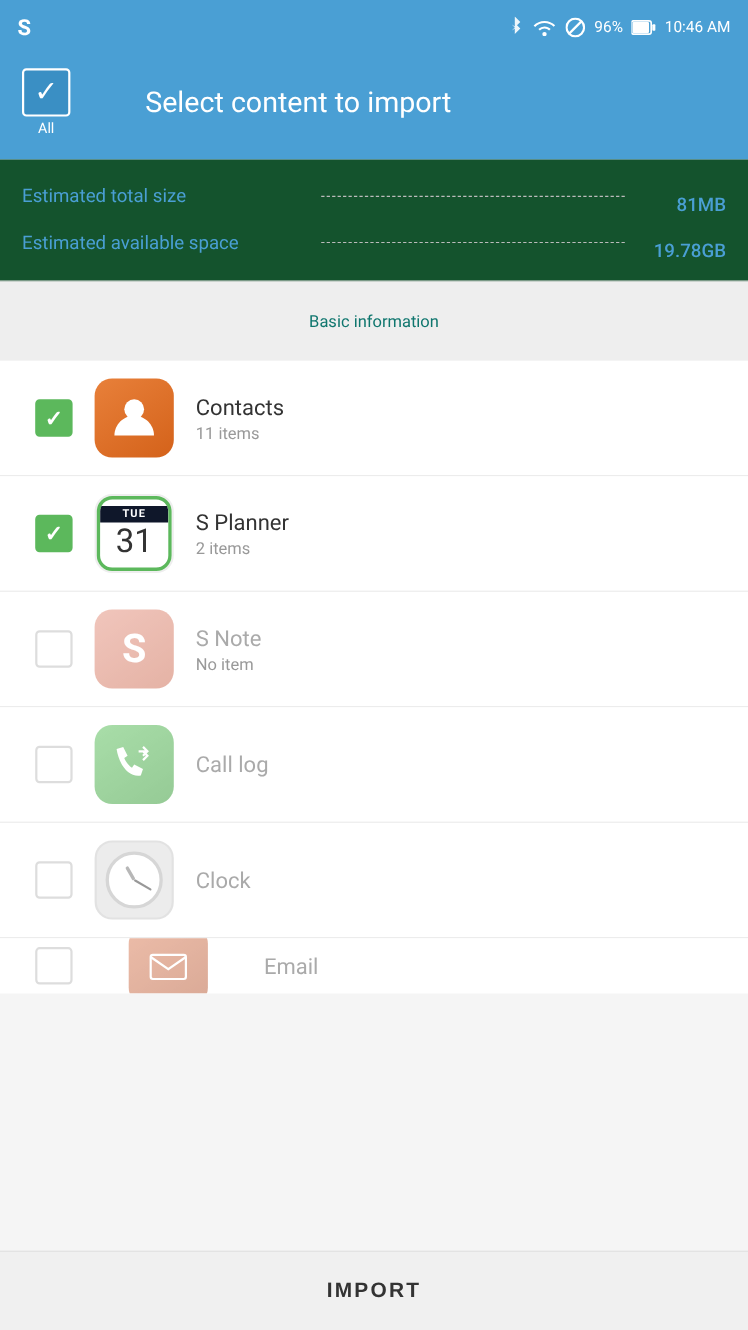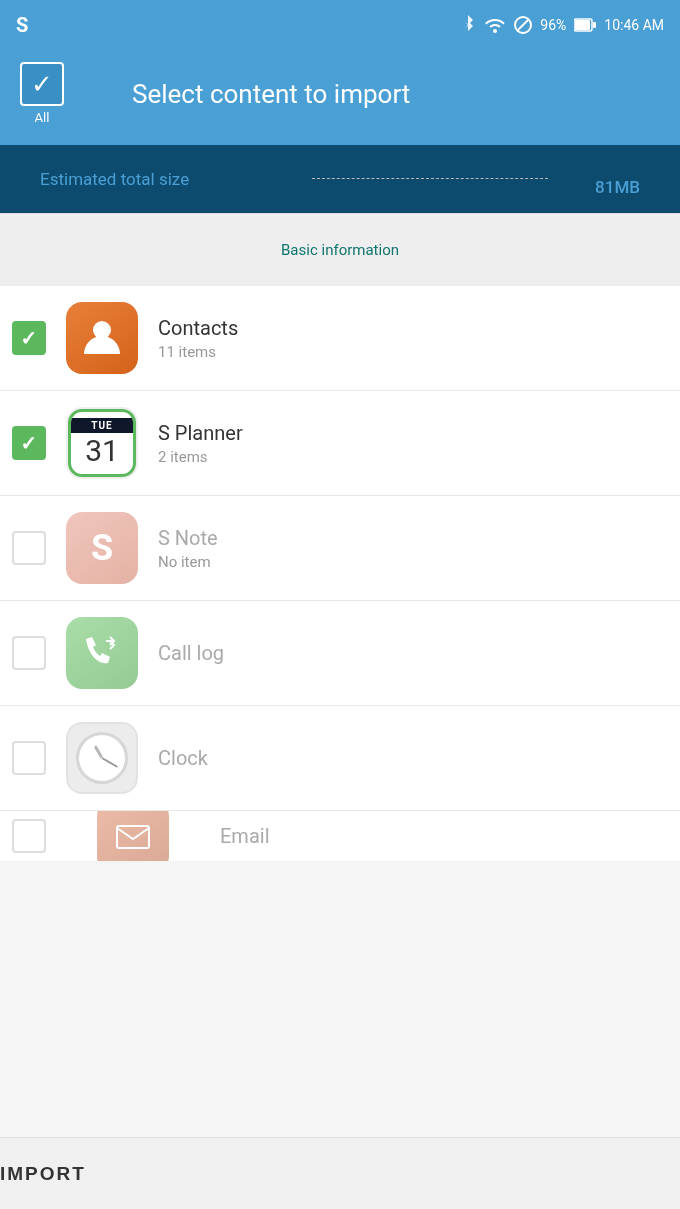--- a/index.html
+++ b/index.html
@@ -70,22 +70,22 @@
     }
     .header-title {
       color: white;
       font-size: 26px;
       font-weight: 400;
       margin-left: 48px;
     }
 
     
     .size-info {
-      background: #0c4a6e;
-      padding: 16px 40px;
+      background: #14532d;
+      padding: 16px 20px;
       border-bottom: 1px solid #e0e0e0;
     }
     .size-row {
       display: flex;
       align-items: center;
       margin-bottom: 6px;
     }
     .size-row:last-child { margin-bottom: 0; }
     .size-label {
       color: #4a9fd4;
@@ -117,21 +117,21 @@
       text-align: center;
     }
 
     
     .list {
       background: white;
     }
     .list-item {
       display: flex;
       align-items: center;
-      padding: 16px 12px;
+      padding: 16px 32px;
       border-bottom: 1px solid #e8e8e8;
       background: white;
     }
     .list-item:last-child {
       border-bottom: none;
       gap: 31px;
     }
 
     
     .item-checkbox {
@@ -295,20 +295,21 @@
     
     .import-bar {
       position: absolute;
       bottom: 0;
       left: 0;
       right: 0;
       background: #f0f0f0;
       height: 72px;
       display: flex;
       align-items: center;
+      justify-content: center;
       border-top: 1px solid #e0e0e0;
     }
     .import-btn {
       background: transparent;
       border: none;
       font-size: 19px;
       font-weight: bold;
       color: #333;
       letter-spacing: 2px;
       cursor: pointer;
@@ -359,20 +360,25 @@
   </div>
   <span class="header-title">Select content to import</span>
 </div>
 
 <div class="size-info">
   <div class="size-row">
     <span class="size-label">Estimated total size</span>
     <div class="size-dots"></div>
     <span class="size-value">81MB</span>
   </div>
+  <div class="size-row">
+    <span class="size-label">Estimated available space</span>
+    <div class="size-dots"></div>
+    <span class="size-value">19.78GB</span>
+  </div>
 </div>
 
 <div class="section-header">
   <span>Basic information</span>
 </div>
 
 <div class="list">
 
   <div class="list-item">
     <div class="item-checkbox checked"></div>

